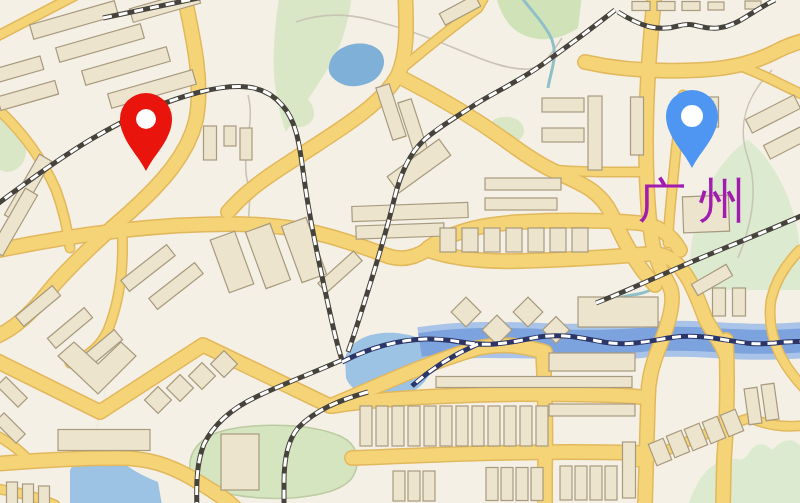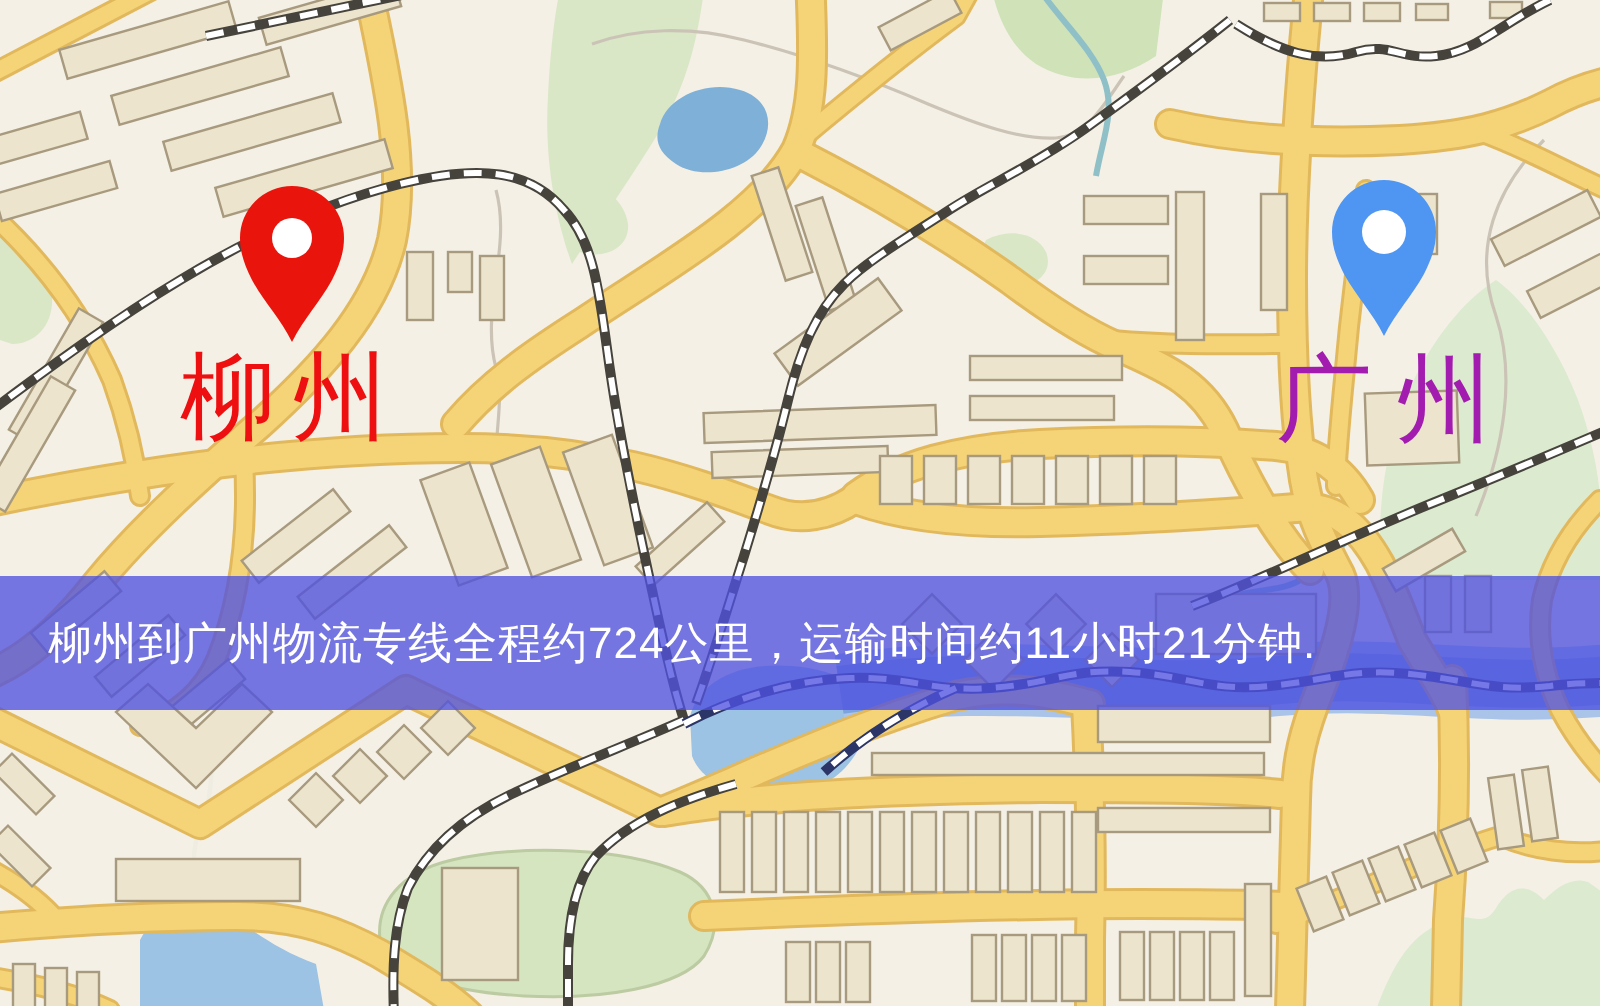--- a/index.html
+++ b/index.html
@@ -254,21 +254,17 @@
     </svg>
   </div>
 
   <div class="pin" style="left:660px;top:84px;">
     <svg width="64" height="84" viewBox="-32 -84 64 84">
       <path d="M0,0 C-6,-12 -14,-20 -20,-31 C-24,-39 -26,-45 -26,-52 A26,26 0 1 1 26,-52 C26,-45 24,-39 20,-31 C14,-20 6,-12 0,0 Z" fill="#4f95f2"></path>
       <circle cx="0" cy="-52" r="11" fill="#ffffff"></circle>
     </svg>
   </div>
 
-  <div class="city-label" style="left: 90px; top: 176px; color: rgb(238, 16, 16);">柳州</div>
 
   <div class="city-label" style="left: 638px; top: 177px; letter-spacing: 12px; color: #a21caf;">广州</div>
 
-  <div class="info-banner">
-    <span>柳州到广州物流专线全程约724公里，运输时间约11小时21分钟.</span>
-  </div>
 
 </div>
 
 </body></html>

